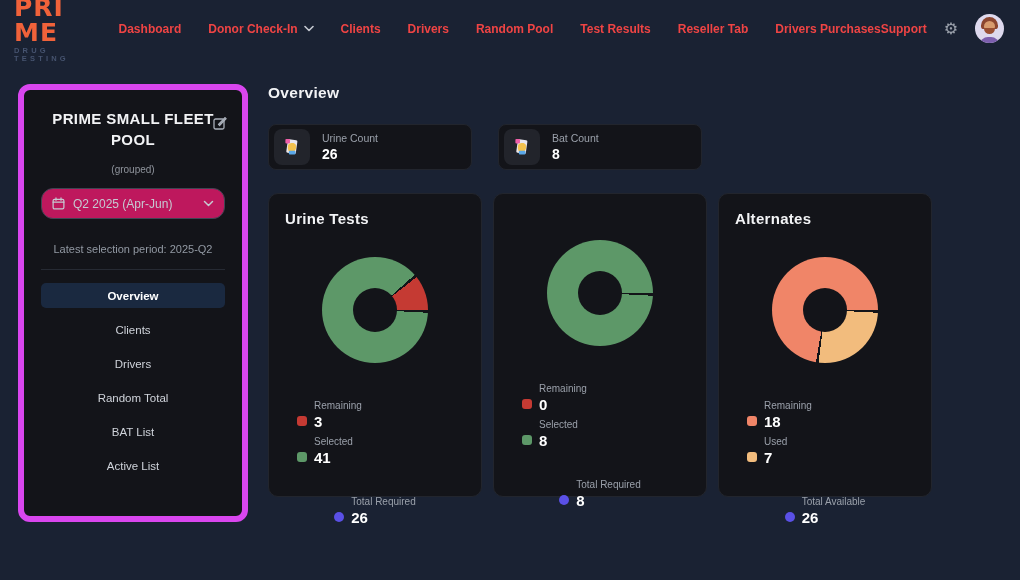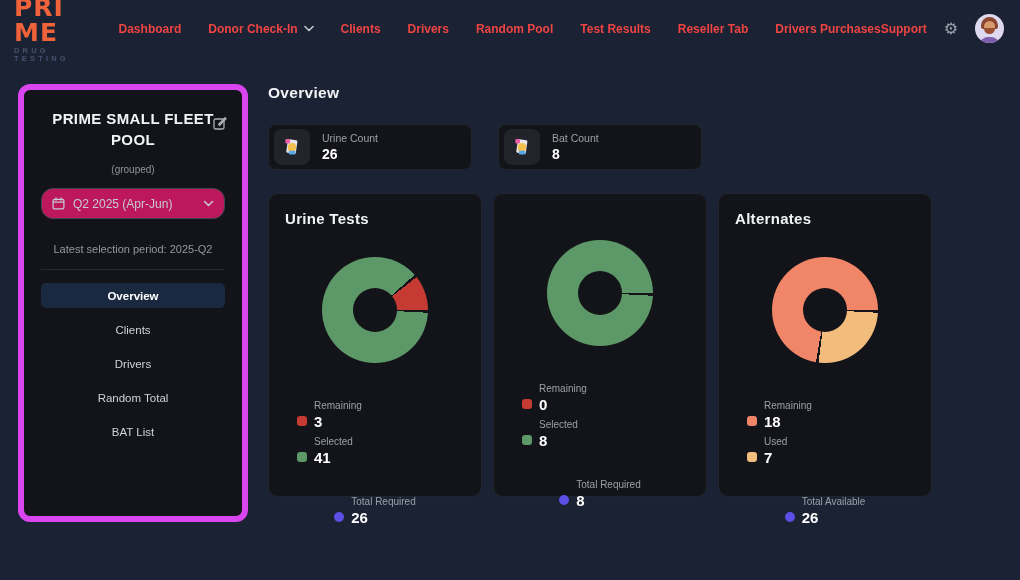--- a/index.html
+++ b/index.html
@@ -152,20 +152,21 @@
 
   <div class="latest">Latest selection period: 2025-Q2</div>
   <div class="divider"></div>
 
   <div class="side-list">
     <div class="side-item active">Overview</div>
     <div class="side-item">Clients</div>
     <div class="side-item">Drivers</div>
     <div class="side-item">Random Total</div>
     <div class="side-item">BAT List</div>
+    <div class="side-item">Active List</div>
   </div>
 </aside>
 
 <main class="main">
   <h1 class="page-heading">Overview</h1>
 
   <div class="stats-row">
     <div class="stat-card">
       <div class="stat-iconbox">
         <svg width="22" height="22" viewBox="0 0 24 24">

